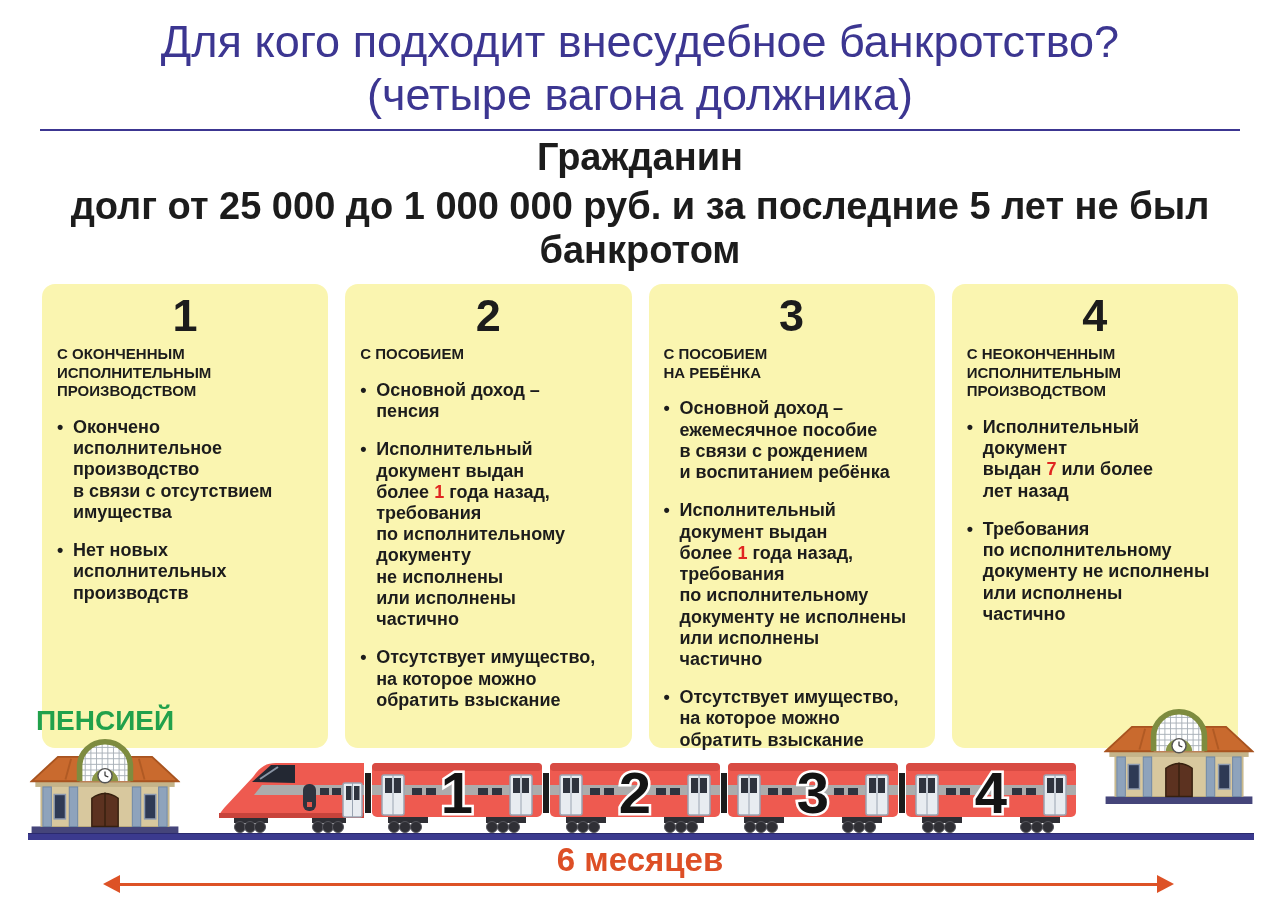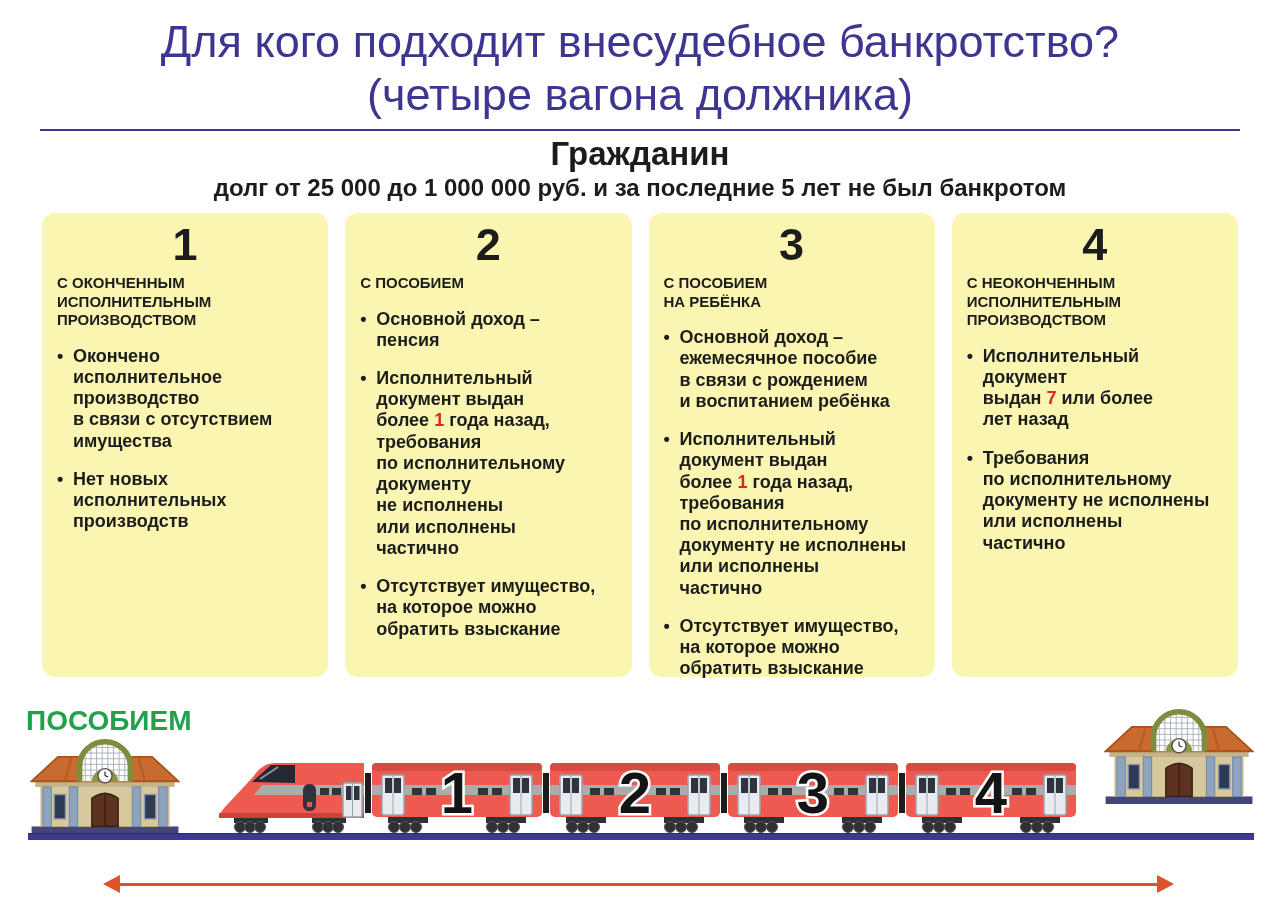--- a/index.html
+++ b/index.html
@@ -10,22 +10,22 @@
     overflow:hidden;
   }
   .page { position:relative; width:1280px; height:904px; }
 
   
   .title {
     text-align:center; color:#3C3691; font-weight:normal;
     font-size:45px; line-height:1.17; margin:0; padding-top:16px;
   }
   .divider { border:none; border-top:2px solid #3C3691; margin:8px 40px 5px; }
-  .subject { text-align:center; font-size:33px; font-weight:bold; margin:0; line-height:1.1; }
-  .condition { text-align:center; font-size:24px; font-weight:bold; margin:1px 0 0; line-height:1.15; }
+  .subject { text-align:center; font-size:38px; font-weight:bold; margin:6px; line-height:1.1; }
+  .condition { text-align:center; font-size:38px; font-weight:bold; margin:1px 0 0; line-height:1.15; }
 
   
   .cards { display:flex; gap:17px; margin:12px 42px 0; height:464px; }
   .card {
     flex:1; background:#FAF5B0; border-radius:13px;
     padding:6px 15px 12px;
   }
   .card-number { text-align:center; font-size:45px; font-weight:bold; line-height:1.15; }
   .card-heading { font-size:15px; font-weight:bold; line-height:1.24; white-space:pre-line; margin-top:3px; }
   .card-bullets { list-style:none; margin:16px 0 0; padding:0; display:flex; flex-direction:column; gap:17px; }
@@ -234,21 +234,21 @@
             <rect x="26" y="60" width="12" height="26"></rect>
             <rect x="122" y="60" width="12" height="26"></rect>
           </g>
           <path d="M66,94 L66,64 Q80,54 94,64 L94,94 Z" fill="#5C3220" stroke="#36200F" stroke-width="1.5"></path>
           <line x1="80" y1="58" x2="80" y2="94" stroke="#36200F" stroke-width="1.5"></line>
         </symbol>
       </defs>
     </svg>
 
     <div class="station left">
-      <span class="station-label">ПОСОБИЕМ</span>
+      <span class="station-label">ПЕНСИЕЙ</span>
       <svg width="154" height="96" viewBox="0 0 160 102">
         <use href="#station-building"></use>
       </svg>
     </div>
 
     <div class="station right">
       <svg width="154" height="96" viewBox="0 0 160 102">
         <use href="#station-building"></use>
       </svg>
     </div>
@@ -397,15 +397,16 @@
         <rect x="832" y="16" width="22" height="40" rx="2" fill="#E8ECF1" stroke="#9AA4B2" stroke-width="1.5"></rect>
         <rect x="835" y="19" width="7" height="15" fill="#2E333E"></rect>
           <rect x="844" y="19" width="7" height="15" fill="#2E333E"></rect>
         <line x1="843" y1="16" x2="843" y2="56" stroke="#9AA4B2" stroke-width="1"></line>
         <text class="wagon-number-text" x="779" y="54" text-anchor="middle">4</text>
       </g>
     </svg>
 
     <div class="track"></div>
 
+    <div class="duration-label">6 месяцев</div>
     <div class="duration-arrow"></div>
   </div>
 </div>
 
 </body></html>

